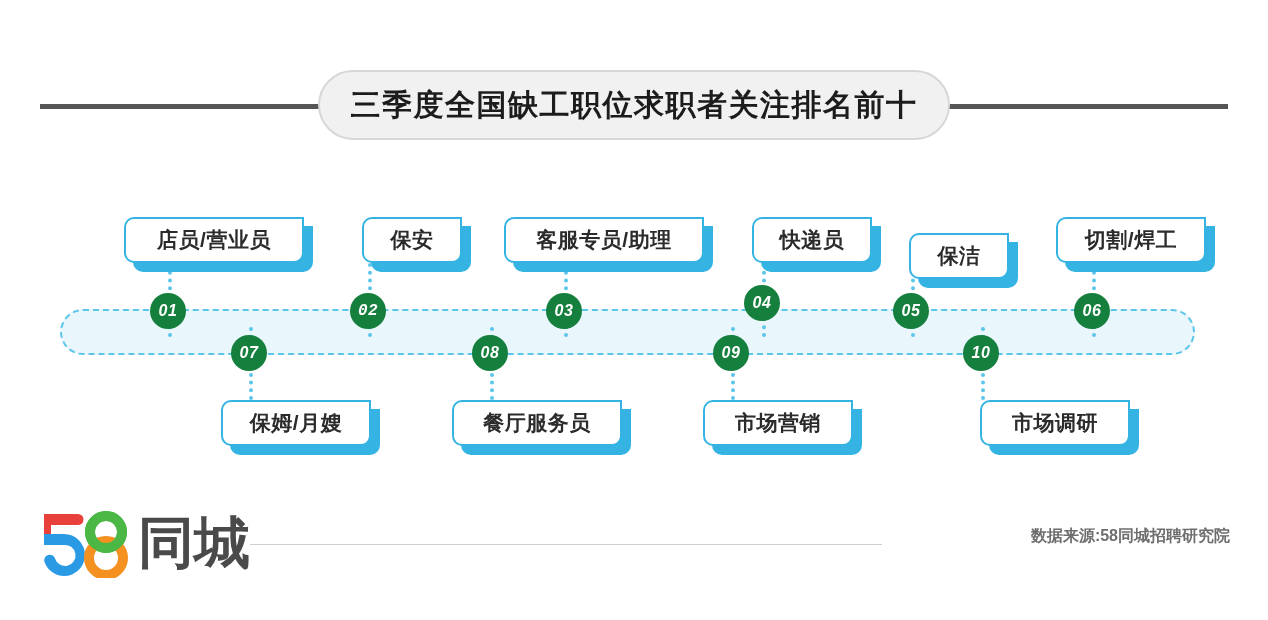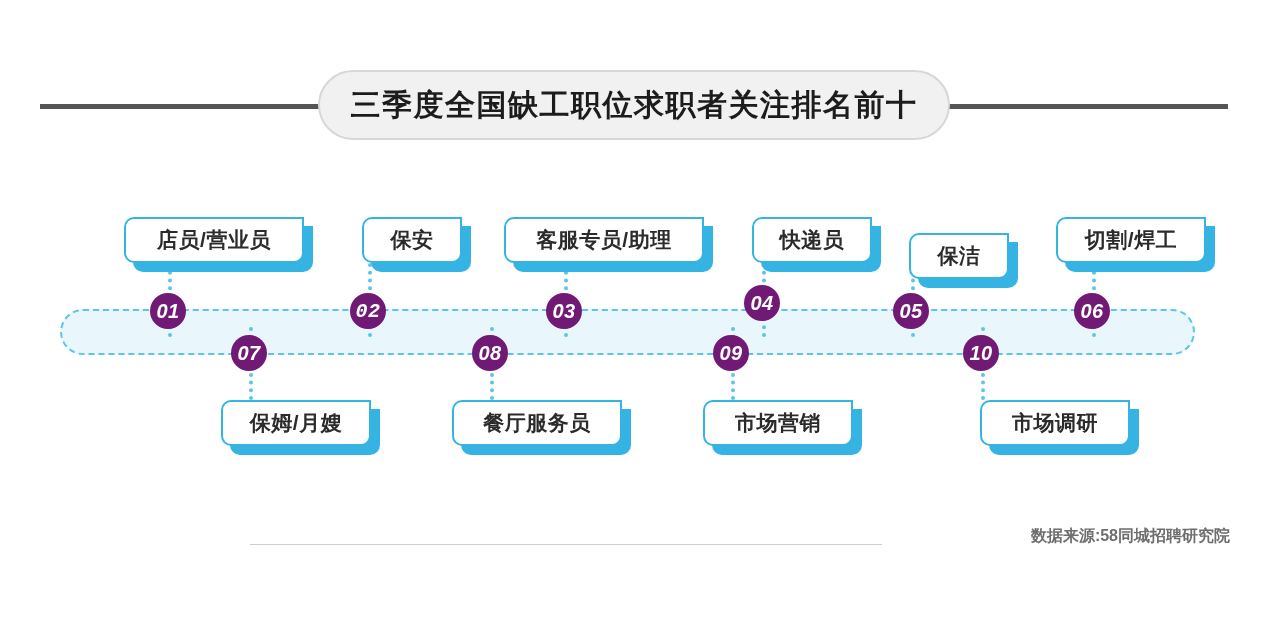--- a/index.html
+++ b/index.html
@@ -84,23 +84,23 @@
   }
 
   
   .badge {
     position: absolute;
     width: 36px;
     height: 36px;
     margin-left: -18px;
     margin-top: -18px;
     border-radius: 50%;
-    background: #701a75;
+    background: #15803d;
     color: #ffffff;
-    font-size: 20px;
+    font-size: 16px;
     font-weight: bold;
     font-style: italic;
     display: flex;
     align-items: center;
     justify-content: center;
     letter-spacing: 0.5px;
   }
 
   
   .card-wrap {
@@ -281,15 +281,28 @@
         <div class="card-shadow"></div>
         <div class="card">
           <span class="card-label">市场调研</span>
         </div>
       </div>
       <div class="badge" style="left: 981px; top: 353px;">10</div>
     </div>
 </div>
 
 <div id="footer">
+  <div id="logo">
+    <svg id="logo-58" viewBox="0 0 96 68">
+
+      <path d="M6 4 H40 A5.5 5.5 0 0 1 40 15 H13 V26 H6 Z" fill="#e8403a"></path>
+      <path d="M6 24 H26 A21 21 0 1 1 26 66 A21 21 0 0 1 6.5 52 A5.5 5.5 0 0 1 17 48.5
+               A10.5 10.5 0 1 0 26 35 H6 Z" fill="#2b9ae4"></path>
+
+      <circle cx="68" cy="22" r="16" fill="none" stroke="#4bb846" stroke-width="10"></circle>
+      <circle cx="68" cy="48" r="17" fill="none" stroke="#f59120" stroke-width="10"></circle>
+      <circle cx="68" cy="22" r="16" fill="none" stroke="#4bb846" stroke-width="10"></circle>
+    </svg>
+    <span id="logo-cn">同城</span>
+  </div>
   <div id="footer-rule"></div>
   <div id="source-text">数据来源:58同城招聘研究院</div>
 </div>
 
 </body></html>

